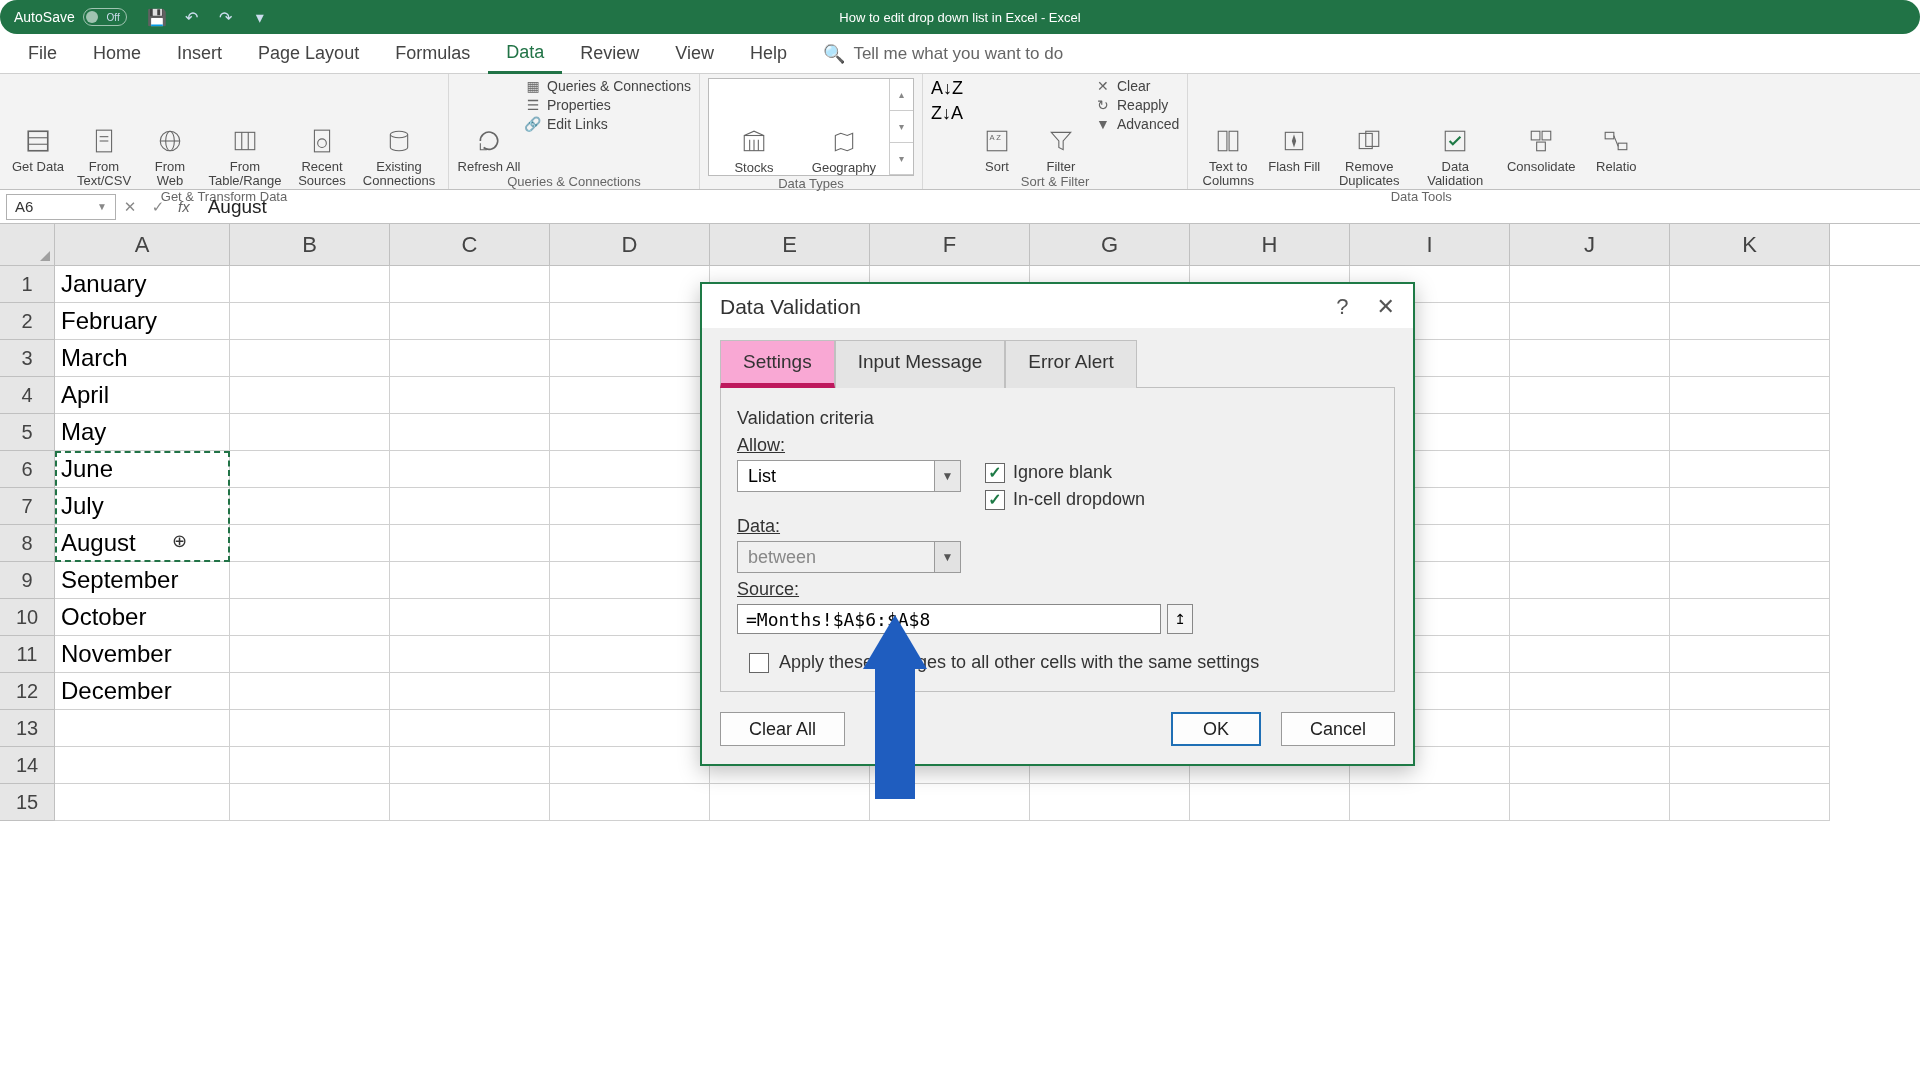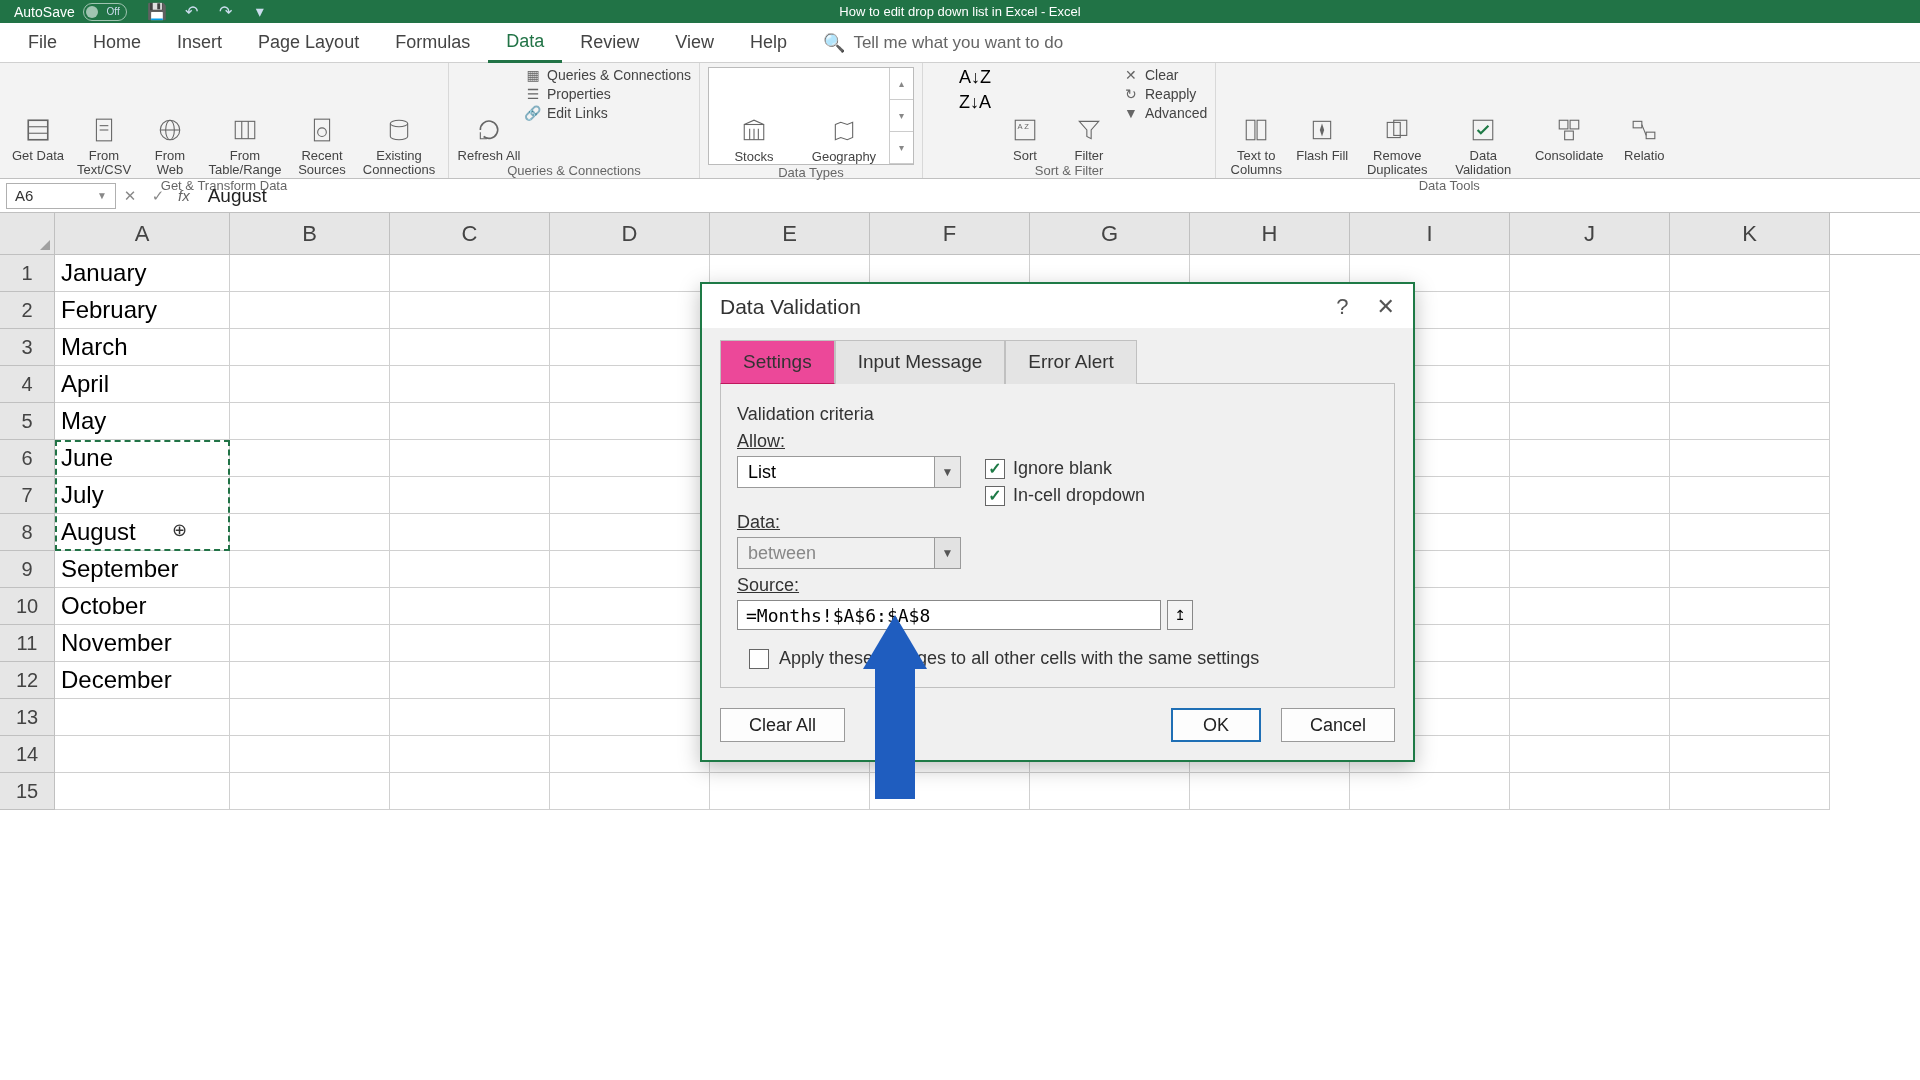--- a/index.html
+++ b/index.html
@@ -1,19 +1,19 @@
 <!DOCTYPE html>
 <html><head>
 <meta charset="utf-8">
 <style>
 * { margin: 0; padding: 0; box-sizing: border-box; font-family: "Segoe UI", Arial, sans-serif; }
 body { background: #fff; width: 1920px; height: 1080px; overflow: hidden; position: relative; }
 
 
-.titlebar { background: #217346; height: 23px; display: flex; align-items: center; color: #fff; font-size: 14px; }
+.titlebar { background: #217346; height: 34px; display: flex; align-items: center; color: #fff; font-size: 14px; border-radius: 18px; }
 .autosave { display: flex; align-items: center; gap: 8px; padding: 0 14px; }
 .autosave-toggle { border: 1px solid #a0c4b1; border-radius: 10px; width: 44px; height: 18px; display: flex; align-items: center; font-size: 10px; color: #cde; padding: 0 6px; justify-content: flex-end; position: relative; }
 .autosave-toggle::before { content:''; position:absolute; left:2px; top:2px; width:12px; height:12px; border-radius:50%; background:#a0c4b1; }
 .qa-icon { width:22px; height:22px; display:inline-flex; align-items:center; justify-content:center; color:#cde; font-size:16px; margin:0 6px; }
 .title-center { position:absolute; left:50%; transform:translateX(-50%); color:#fff; font-size:13px; }
 
 
 .ribbon-tabs { display:flex; align-items:center; height:40px; border-bottom:1px solid #d0d0d0; padding-left:10px; background:#fff; }
 .rtab { padding:8px 18px; font-size:18px; color:#444; cursor:pointer; }
 .rtab.active { color:#217346; border-bottom:3px solid #217346; font-weight:500; }
@@ -61,21 +61,21 @@
 
 .marquee { position:absolute; border:2px dashed #217346; pointer-events:none; }
 
 
 .dialog { position:absolute; background:#f0f0f0; border:2px solid #1e7a46; box-shadow:0 6px 20px rgba(0,0,0,.25); }
 .dlg-title { display:flex; align-items:center; justify-content:space-between; padding:10px 18px 8px; font-size:21px; color:#333; background:#fff; }
 .dlg-title-right { display:flex; gap:28px; font-size:22px; color:#555; }
 .dlg-body { padding:12px 18px 8px; background:#f0f0f0; }
 .tabs { display:flex; }
 .tab { padding:10px 22px; font-size:19px; color:#333; border:1px solid #c0c0c0; background:#e4e4e4; border-bottom:none; }
-.tab.active { background:#ec4899; border-bottom:1px solid #be185d; position:relative; z-index:2; }
+.tab.active { background:#f9a8d4; border-bottom:5px solid #be185d; position:relative; z-index:2; }
 .tab-panel { border:1px solid #c0c0c0; padding:14px 16px 18px; margin-top:-1px; background:#f0f0f0; }
 .lbl { font-size:18px; color:#333; margin:6px 0 4px; }
 .lbl.underline span { text-decoration:underline; }
 .sel-row { display:flex; gap:24px; align-items:flex-start; }
 .sel { display:flex; width:224px; height:32px; }
 .sel-box { flex:1; border:1px solid #9a9a9a; background:#fff; padding:0 10px; font-size:18px; display:flex; align-items:center; }
 .sel-box.disabled { color:#888; background:#f0f0f0; }
 .sel-btn { width:26px; border:1px solid #9a9a9a; border-left:none; background:#e8e8e8; display:flex; align-items:center; justify-content:center; font-size:12px; color:#555; }
 .sel.disabled .sel-btn { background:#e2e2e2; }
 .chks { display:flex; flex-direction:column; gap:6px; margin-top:2px; }
@@ -255,21 +255,21 @@
             <div>▾</div>
             <div>▾</div>
           </div>
       </div>
     </div>
     <div class="rgroup-label">Data Types</div>
   </div>
 
   <div class="rgroup">
     <div class="rbtns">
-      <div style="display:flex;flex-direction:column;gap:4px;justify-content:space-between;margin-left:28px;">
+      <div style="display:flex;flex-direction:column;gap:4px;justify-content:space-between;">
         <div class="sicon" style="font-size:18px;">A↓Z</div>
         <div class="sicon" style="font-size:18px;">Z↓A</div>
       </div>
       <div class="bigbtn narrow">
           <div class="icon-box">
             <svg viewBox="0 0 24 24">
               <rect x="3" y="3" width="18" height="18" fill="none" stroke="#666"></rect>
               <text x="5" y="11" font-size="7" fill="#666">A Z</text>
             </svg>
           </div>

